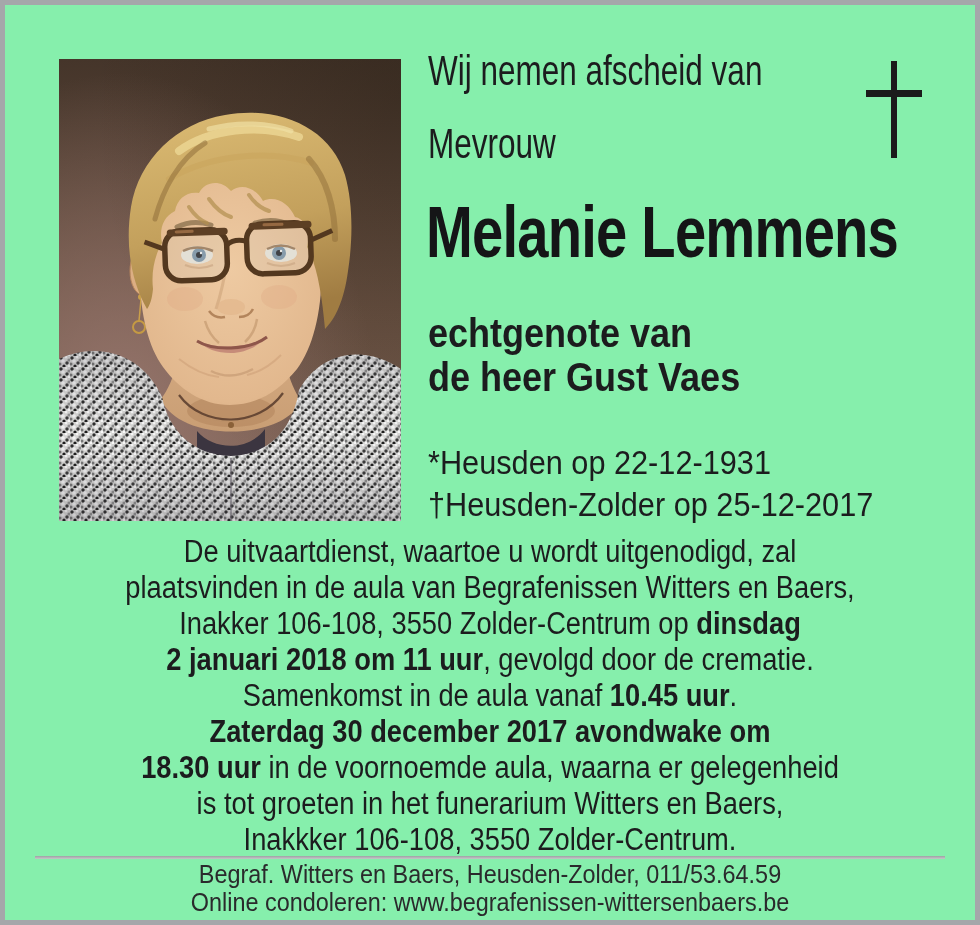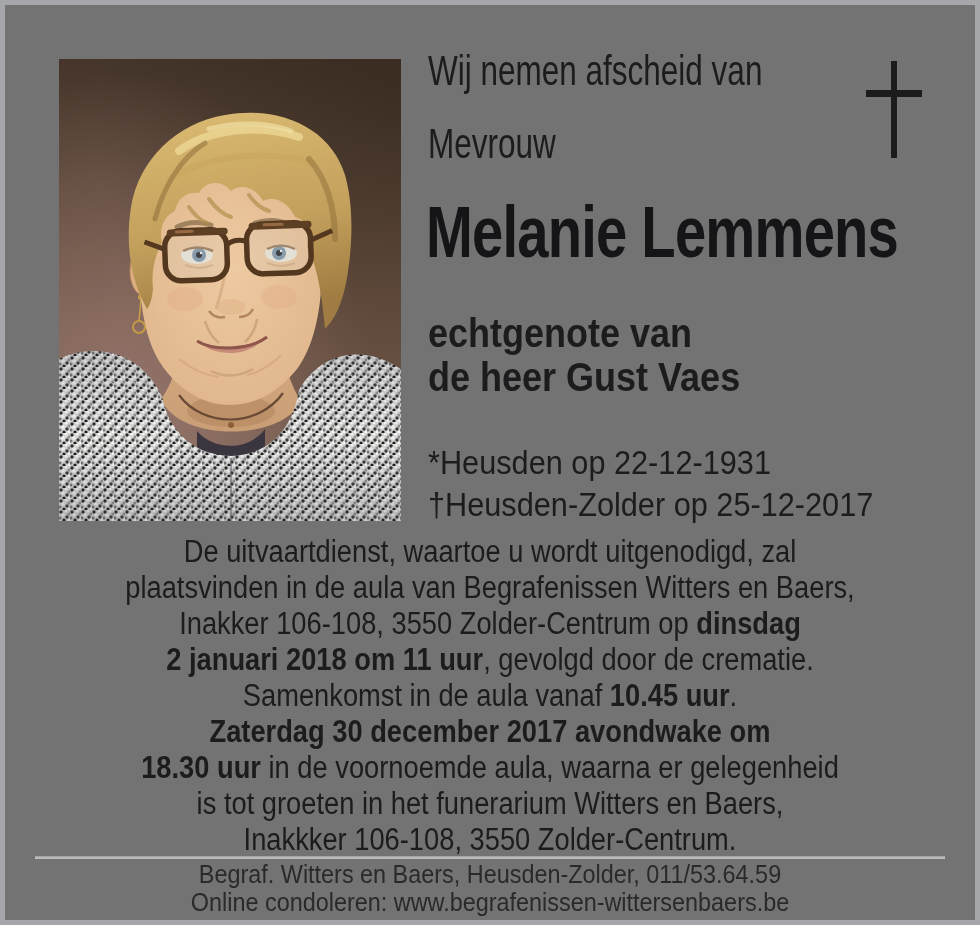--- a/index.html
+++ b/index.html
@@ -1,18 +1,18 @@
 <!DOCTYPE html>
 <html><head>
 <meta charset="utf-8">
 <style>
   html,body{margin:0;padding:0;background:#fff;}
   .sheet{
     position:relative; width:980px; height:925px; box-sizing:border-box;
-    background:#737373; border:5px solid #a5a7aa; overflow:hidden;
+    background:#86efac; border:5px solid #a5a7aa; overflow:hidden;
     font-family:"Liberation Sans", sans-serif; color:#1c1c1e;
   }
   .abs{position:absolute;}
   .txt{font-family:"Liberation Sans", sans-serif; color:#1c1c1e;}
   .nowrap{white-space:nowrap;}
 
   
   .photo{left:54px; top:54px; width:342px; height:462px; overflow:hidden;}
   .photo svg{display:block;}
 

